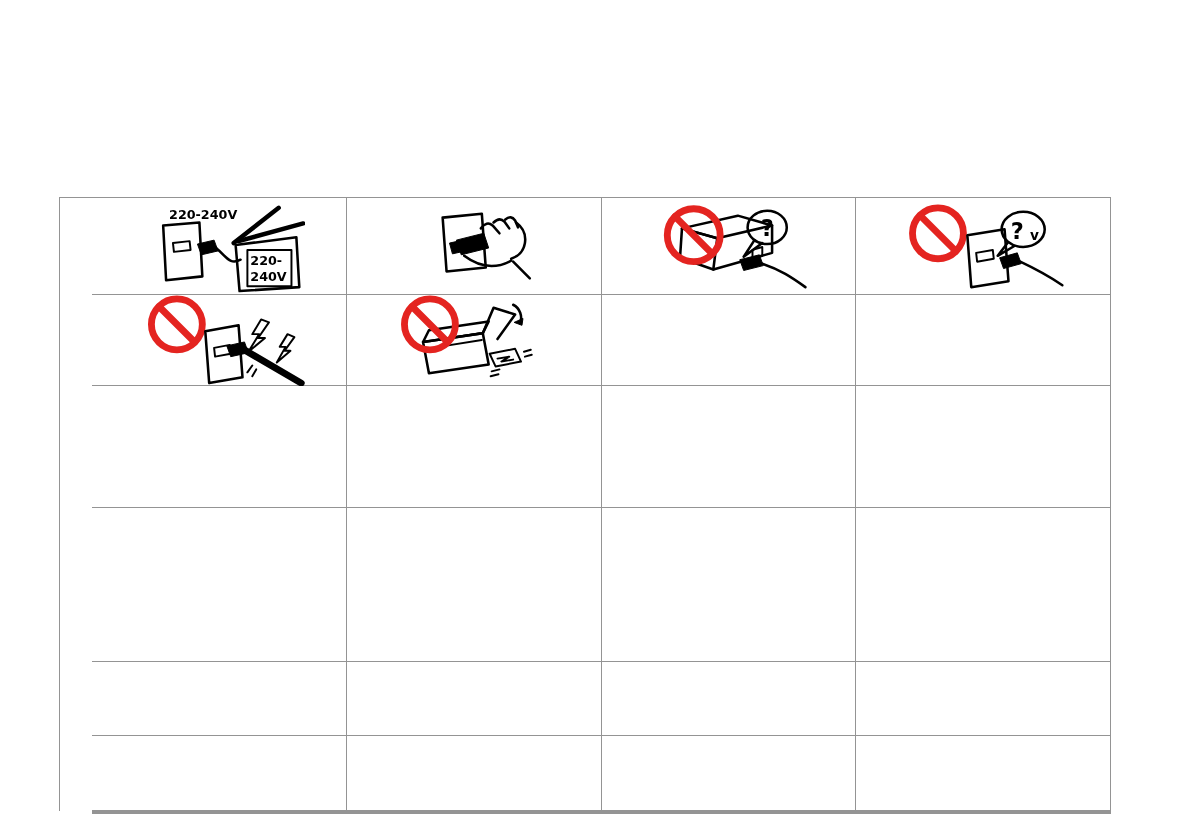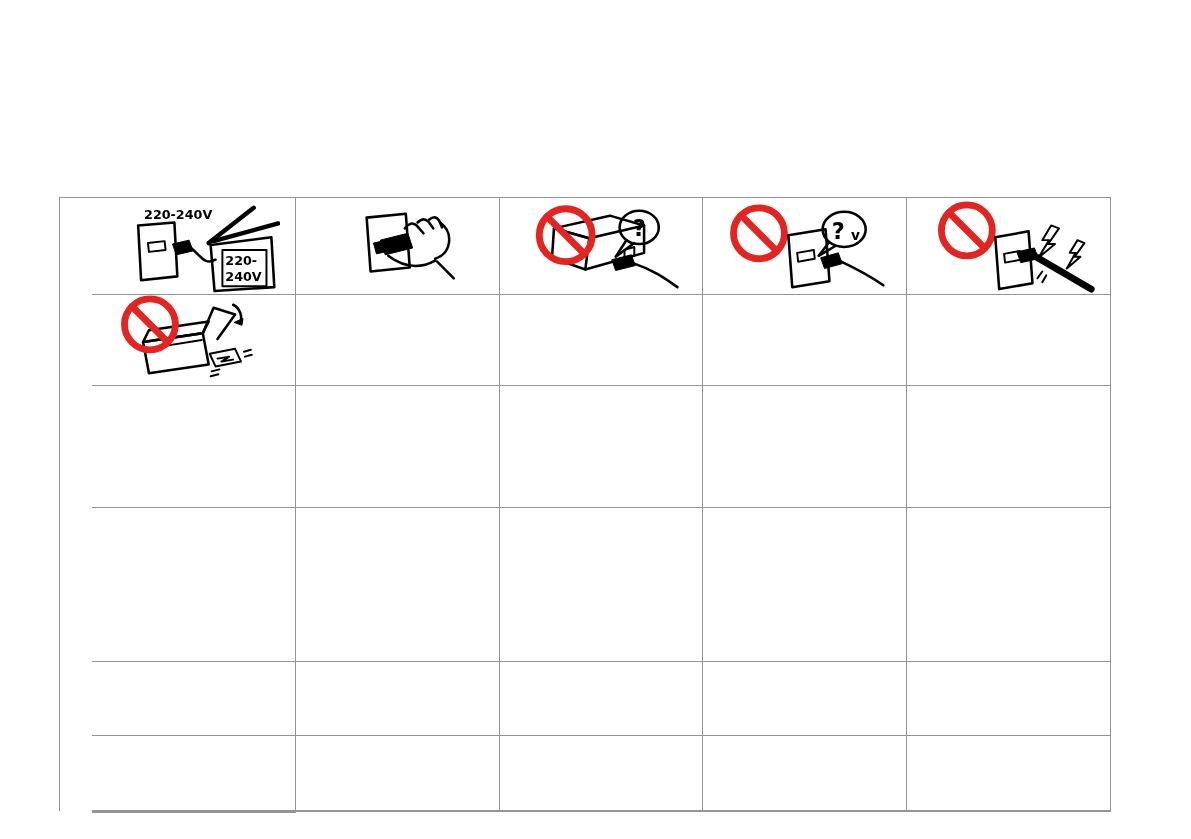--- a/index.html
+++ b/index.html
@@ -13,21 +13,21 @@
     position:relative;
     width:1191px;height:839px;
     background:var(--paper);
     font-family:"DejaVu Sans","Liberation Sans",sans-serif;
     overflow:hidden;
   }
   .safety-table{
     position:absolute;left:59px;top:197px;
     width:1052px;height:614px;
     display:grid;
-    grid-template-columns:repeat(5,1fr);
+    grid-template-columns:repeat(4,1fr);
     grid-template-rows:97px 91px 122px 154px 74px 75px;
     border-top:1px solid var(--grid-line);
     border-left:1px solid var(--grid-line);
     box-sizing:border-box;
     padding-left:32px;
   }
   .cell{
     border-right:1px solid var(--grid-line);
     border-bottom:1px solid var(--grid-line);
     box-sizing:border-box;

